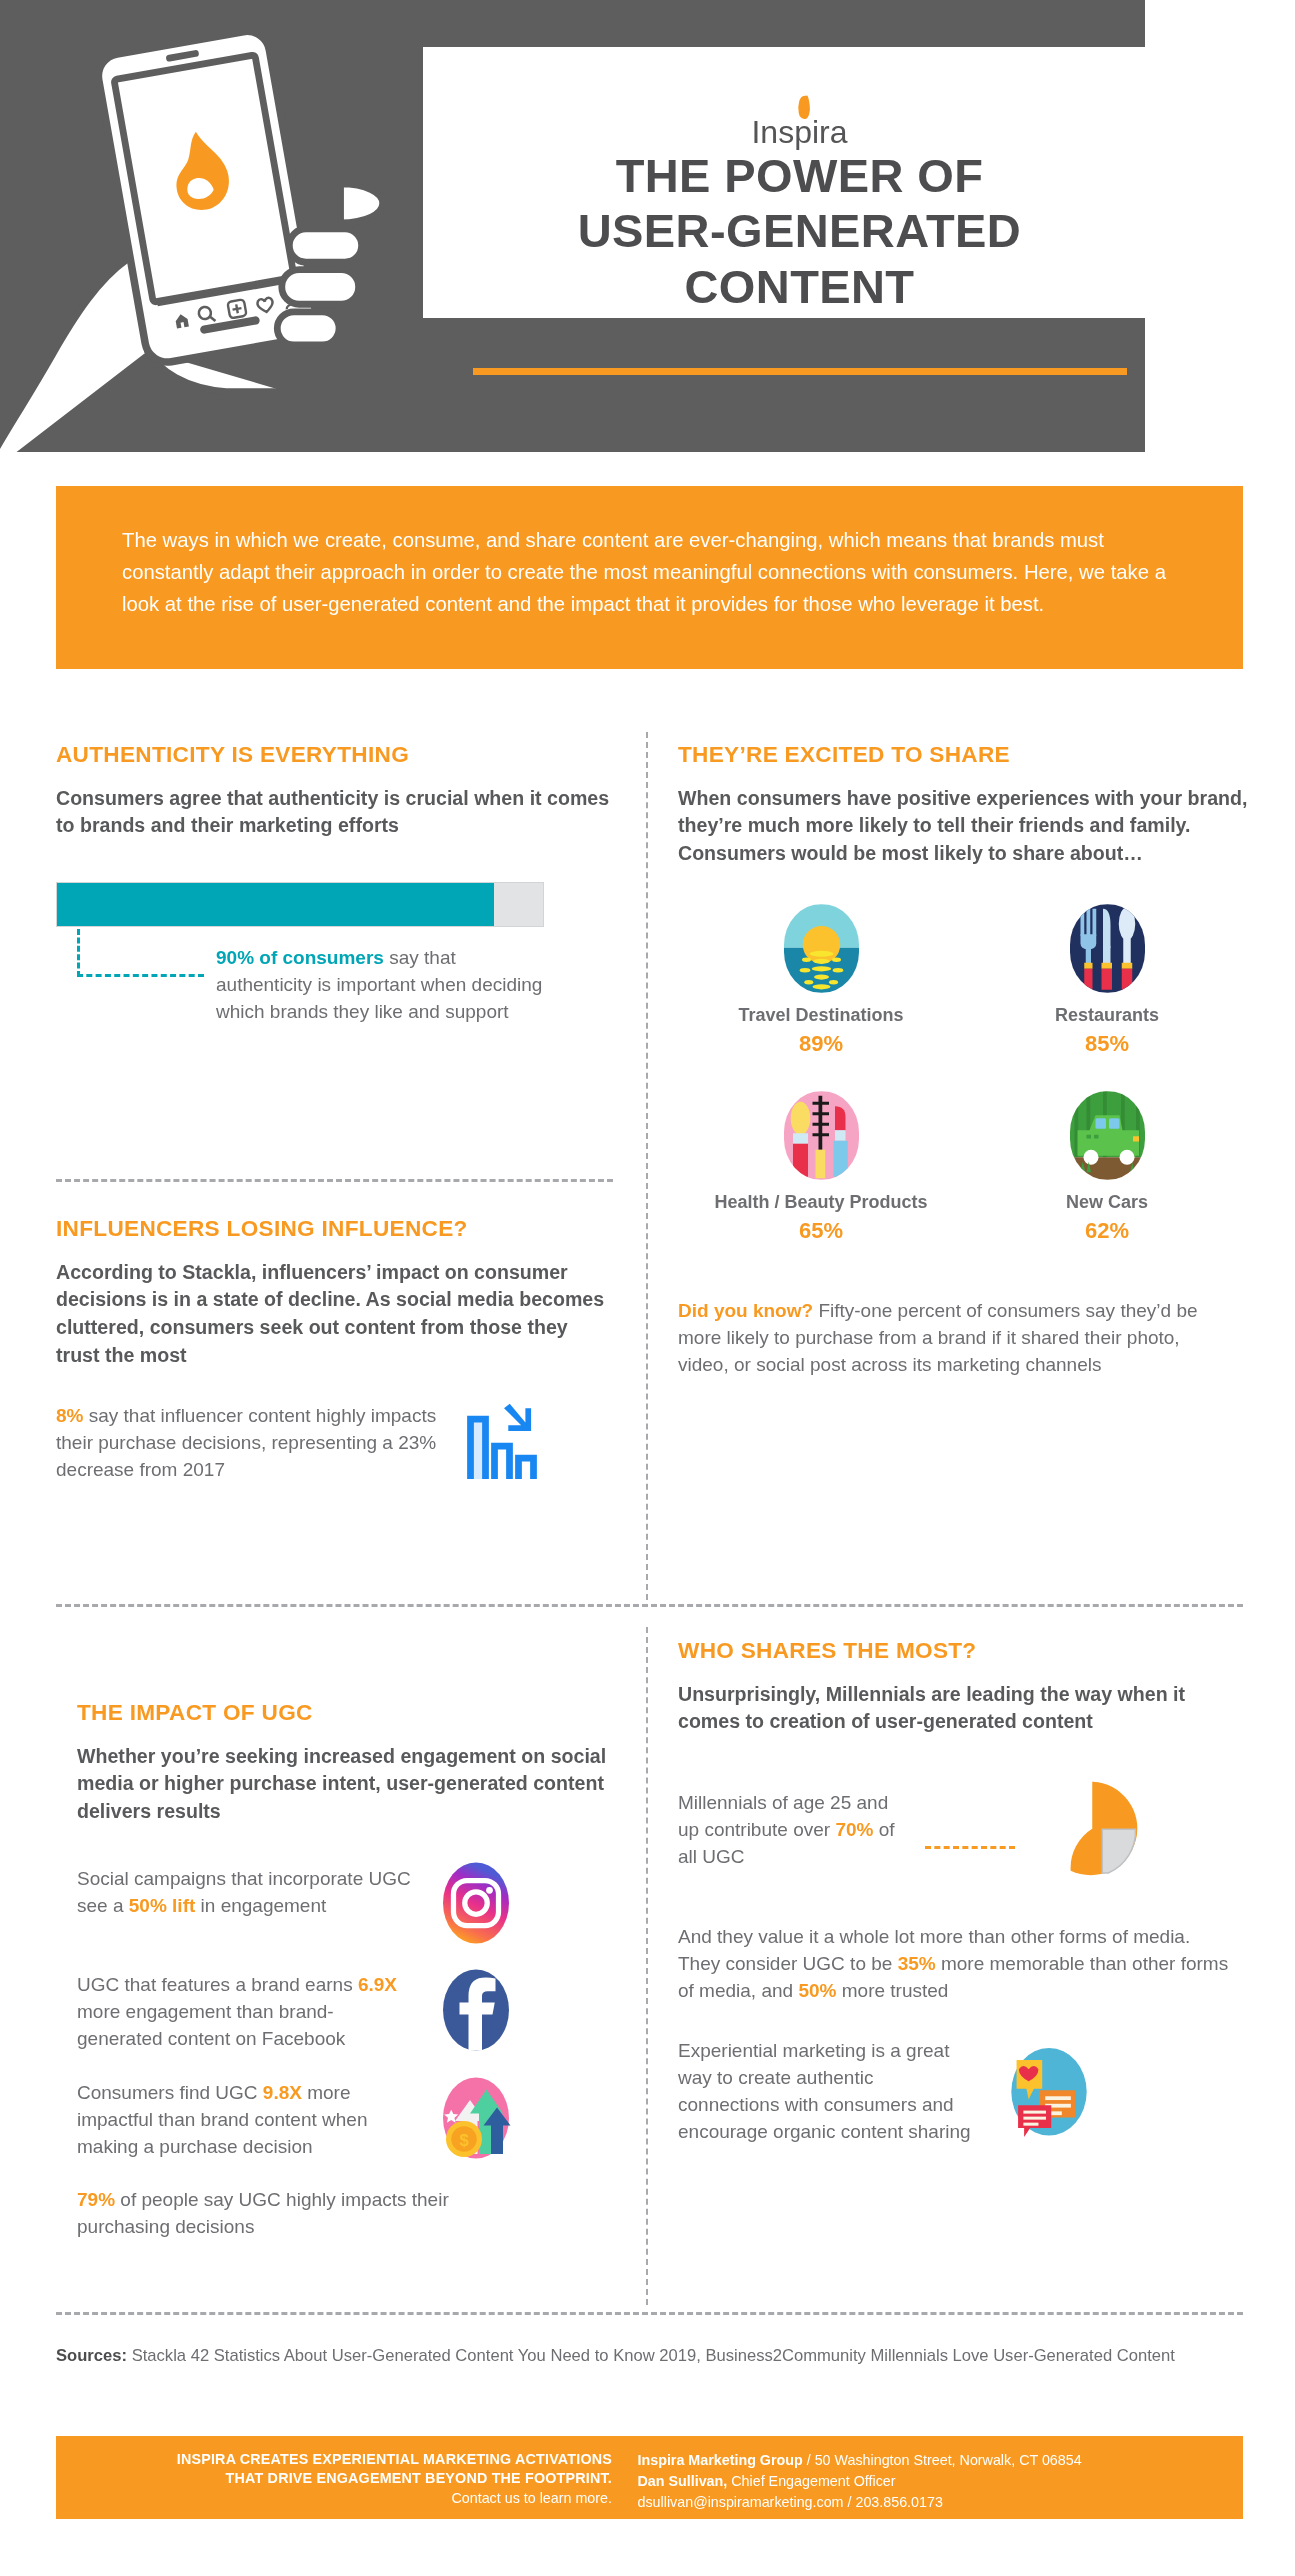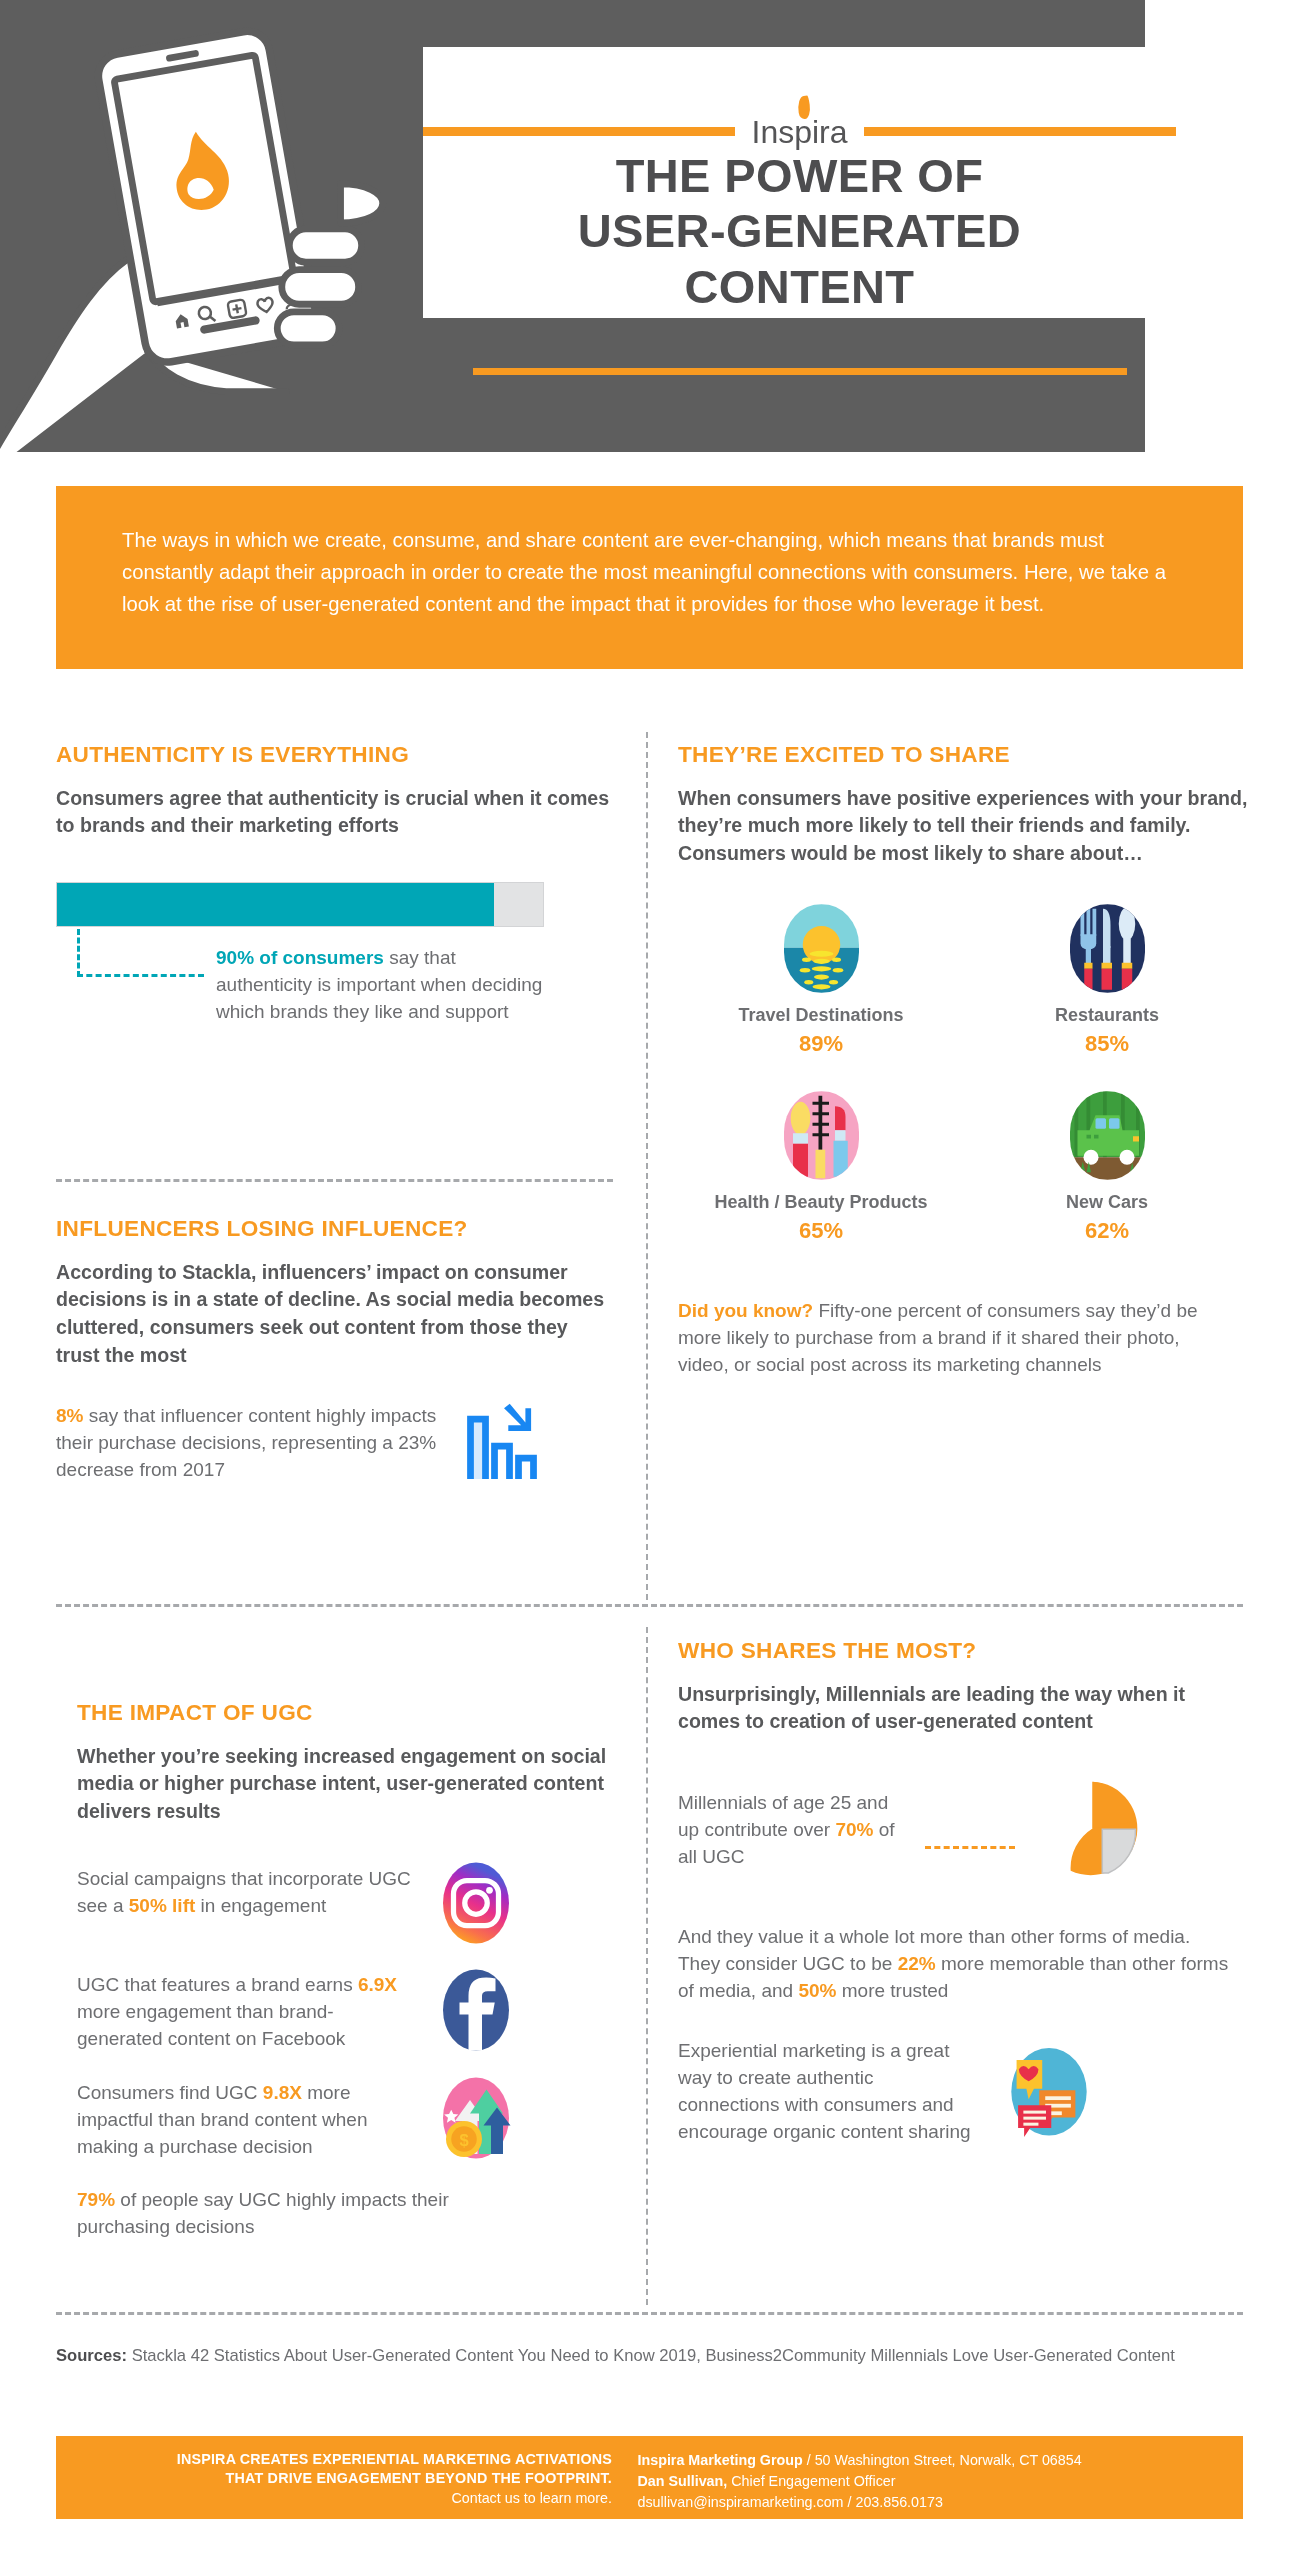--- a/index.html
+++ b/index.html
@@ -23,21 +23,21 @@
     background: #5e5e5e;
   }
   .hdr-white-card {
     position: absolute; left: 423px; top: 47px;
     width: 753px; height: 271px;
     background: #ffffff;
   }
   .brand-row {
     position: absolute; left: 423px; top: 105px;
     width: 753px; height: 53px;
-    display: flex; align-items: center; justify-content: center; gap: 12px;
+    display: flex; align-items: center; justify-content: center; gap: 12px; flex-direction: column;
   }
   .brand-rule { height: 8.3px; background: #F89A21; flex: 1 1 auto; }
   .brand-wordmark {
     position: relative;
     font-family: "Liberation Sans", sans-serif;
     font-size: 32px; font-weight: 400; color: #555557;
     letter-spacing: 0px; line-height: 1;
     padding: 0 4.5px;
   }
   .brand-flame {
@@ -490,21 +490,21 @@
       <div style="flex:0 0 113px;">
         <svg width="113" height="113" viewBox="0 0 150 150">
           <path d="M75,75 L75,13 A62,62 0 1 1 46,131 A62,62 0 0 1 75,75 Z" fill="#F89A21"></path>
           <path d="M75,75 L75,13 A62,62 0 0 1 131,66 Z" fill="#F89A21"></path>
           <path d="M88,76 L132,76 A60,60 0 0 1 96,134 L88,134 Z" fill="#D9DADB" stroke="#BFC0C2" stroke-width="2"></path>
         </svg>
       </div>
     </div>
 
     <div class="body-txt" style="margin-top:36px; width:557px;">
-      <span>And they value it a whole lot more than other forms of media. They consider UGC to be </span><span class="hl-or">22%</span><span> more memorable than other forms of media, and </span><span class="hl-or">50%</span><span> more trusted</span>
+      <span>And they value it a whole lot more than other forms of media. They consider UGC to be </span><span class="hl-or">35%</span><span> more memorable than other forms of media, and </span><span class="hl-or">50%</span><span> more trusted</span>
     </div>
 
     <div class="stat-row" style="margin-top:33px; align-items:center;">
       <div class="txt body-txt" style="max-width:301px;">Experiential marketing is a great way to create authentic connections with consumers and encourage organic content sharing</div>
       <div style="flex:0 0 98px;">
         <svg width="98" height="98" viewBox="0 0 130 130">
           <ellipse cx="65" cy="66" rx="50" ry="58" fill="#4FB5D6"></ellipse>
           <path d="M22,24 L56,24 L56,62 L45,62 L38,76 L35,62 L22,62 Z" fill="#FCC22D"></path>
           <path d="M38,36 q7,-8 13,0 q0,9 -13,16 q-13,-7 -13,-16 q6,-8 13,0 Z" fill="#E8304A"></path>
           <path d="M52,64 L100,64 L100,100 L70,100 L58,114 L58,100 L52,100 Z" fill="#F0882B"></path>

